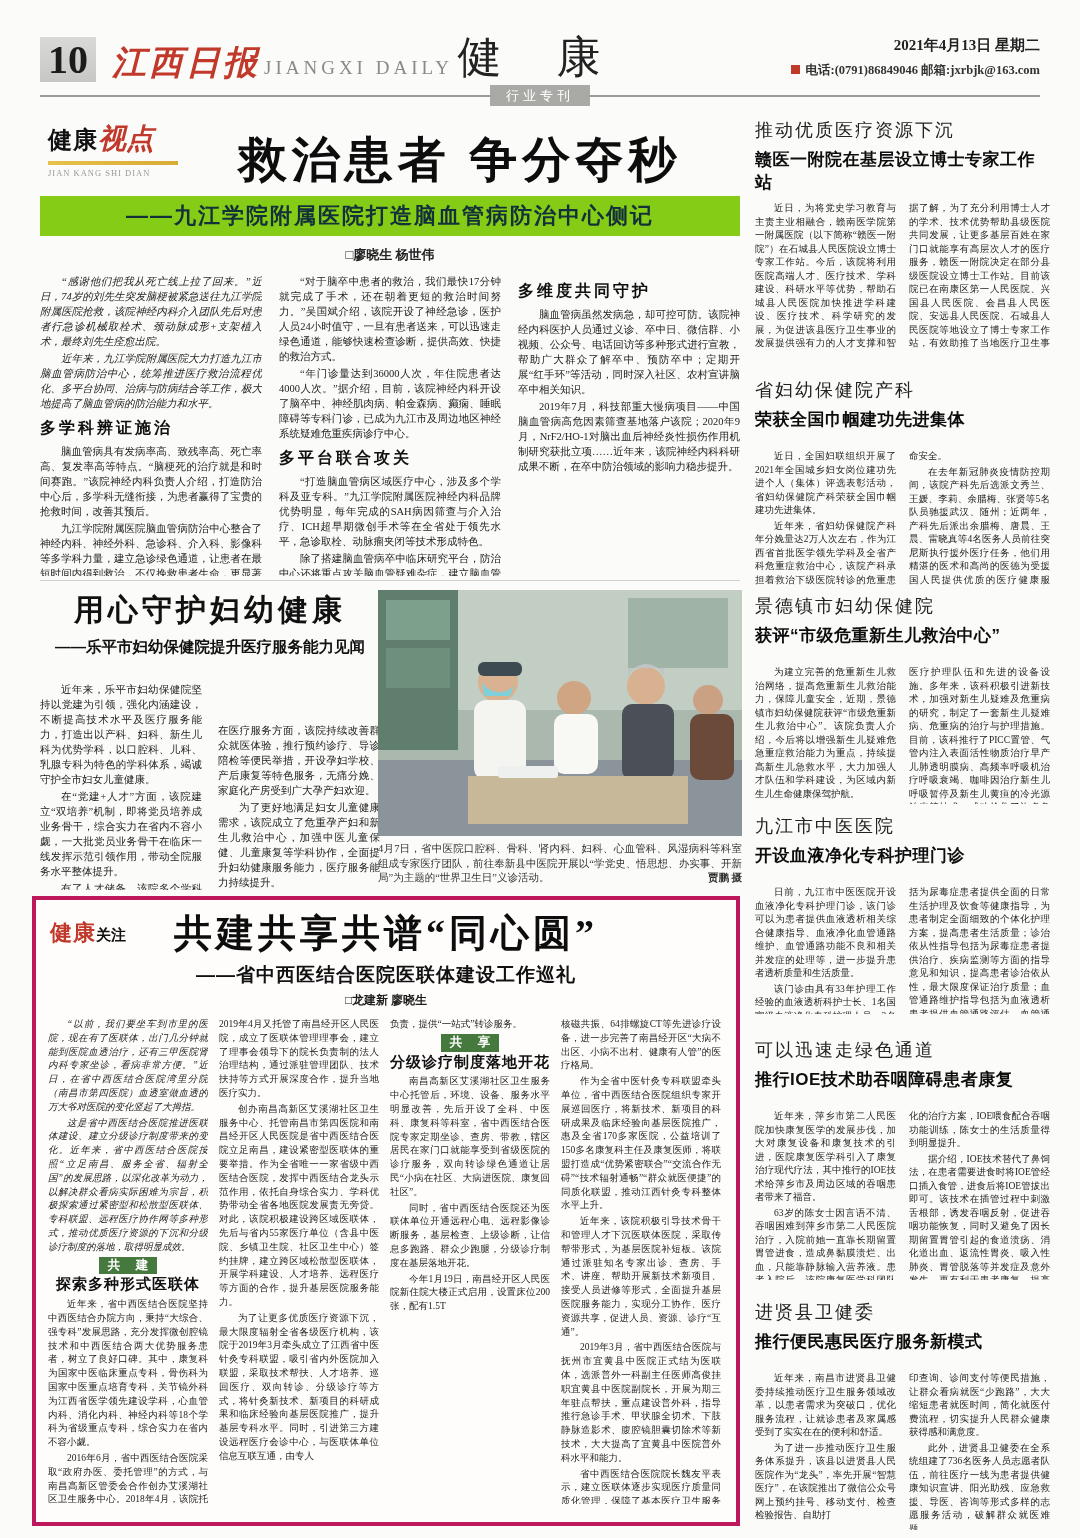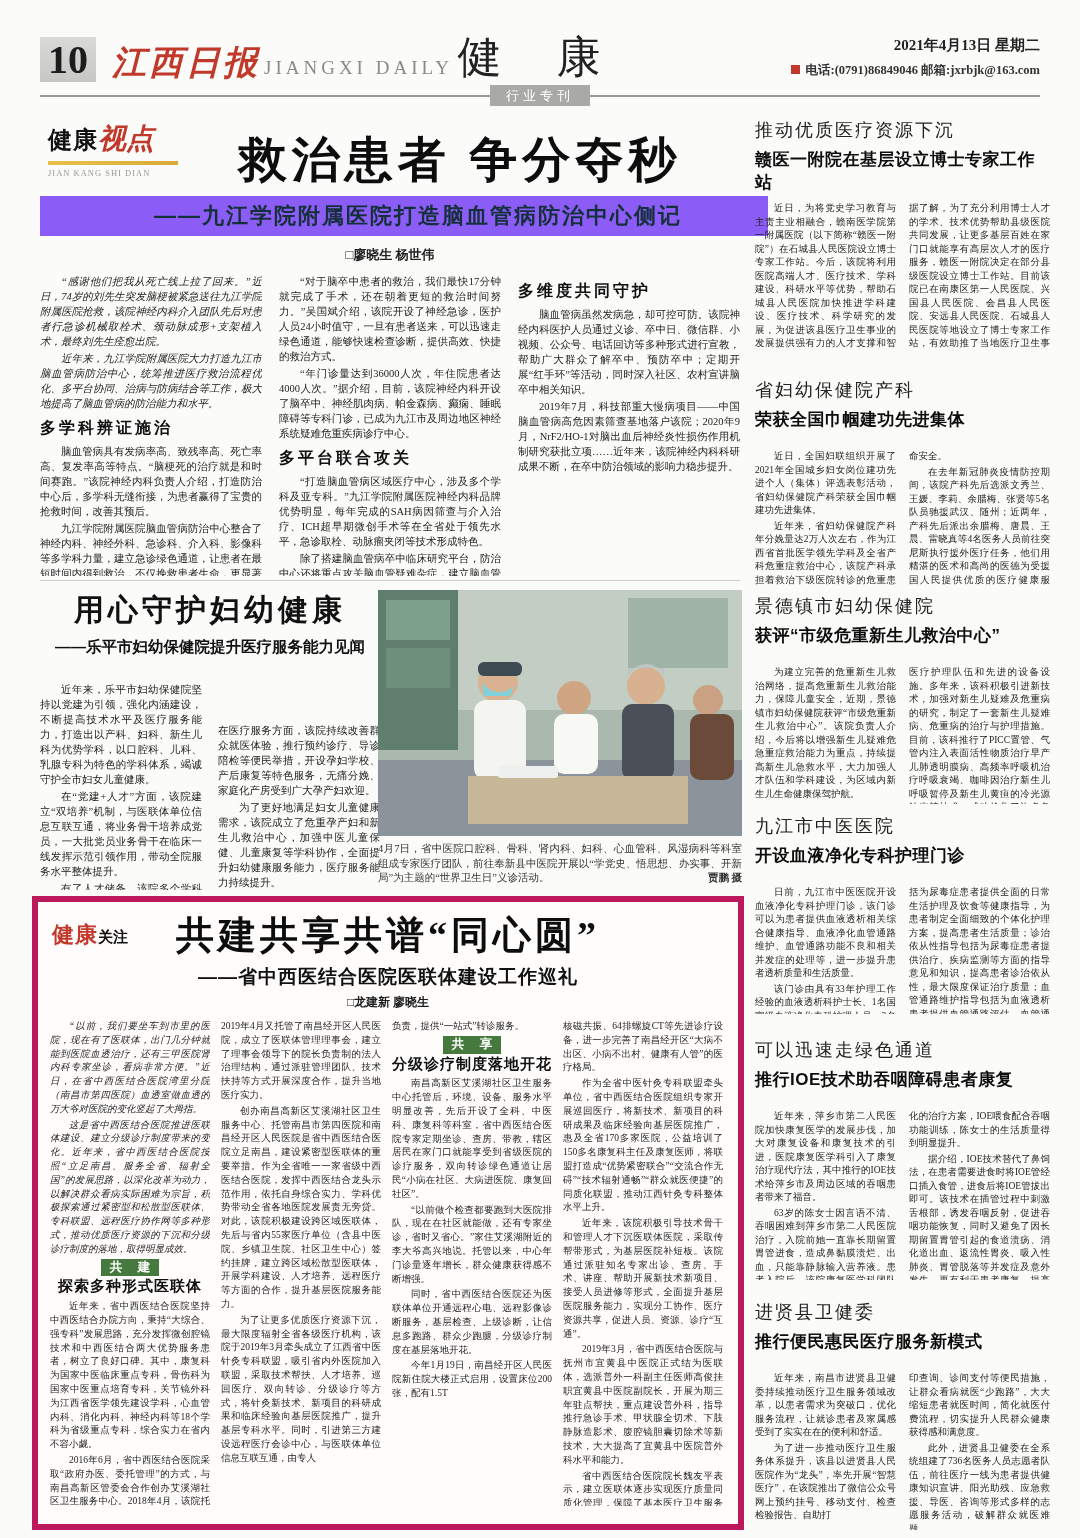--- a/index.html
+++ b/index.html
@@ -21,34 +21,34 @@
   .section-title{font-size:44px;letter-spacing:22px;font-weight:500;color:#222;}
   .section-tab{background:#a9a9a6;color:#fff;font-size:13px;letter-spacing:4px;
                padding:3px 16px;font-family:"Liberation Sans",sans-serif;}
   .hdr-date{font-weight:700;font-size:15px;color:#222;}
   .hdr-contact{font-weight:700;font-size:12.5px;color:#333;}
   .redsq{display:inline-block;width:9px;height:9px;background:#c0392b;margin-right:5px;}
   .rule{background:#9a9a98;height:2px;}
   
   .lead-headline{font-family:"Liberation Sans",sans-serif;font-weight:700;font-size:48px;
                  letter-spacing:5px;color:#0d0d0d;text-align:center;}
-  .teal-bar{background:#8b5cf6;text-align:center;font-family:"Liberation Sans",sans-serif;
-            font-weight:700;font-size:22px;letter-spacing:2px;color:#14303a;line-height:40px;padding-left:28px;}
+  .teal-bar{background:#84cc16;text-align:center;font-family:"Liberation Sans",sans-serif;
+            font-weight:700;font-size:22px;letter-spacing:2px;color:#14303a;line-height:40px;}
   .byline{text-align:center;font-size:13px;font-weight:700;color:#222;}
   .badge1-cn{font-weight:800;font-size:24px;color:#111;letter-spacing:1px;}
   .badge1-red{color:#c0392b;font-weight:800;font-size:28px;font-style:italic;}
   .badge-underline{height:4px;background:linear-gradient(90deg,#e7c14b,#d8ab35);margin:3px 0;}
   .badge1-en{font-size:8.5px;color:#999;letter-spacing:1px;}
   
   .mid-headline{font-weight:800;font-size:30px;letter-spacing:4px;text-align:center;color:#111;}
   .mid-sub{font-family:"Liberation Sans",sans-serif;font-weight:700;font-size:15.5px;
            text-align:center;color:#111;}
   .caption{font-size:10.5px;line-height:14.5px;text-align:justify;color:#333;}
   
-  .redbox{border:6px solid #be185d;background:#fffdfc;}
+  .redbox{border:4px solid #be185d;background:#fffdfc;}
   .rb-headline{font-weight:800;font-size:38px;letter-spacing:4px;text-align:center;color:#0d0d0d;}
   .rb-sub{font-family:"Liberation Sans",sans-serif;font-weight:700;font-size:19px;
           text-align:center;color:#111;letter-spacing:1px;}
   .rb-byline{text-align:center;font-size:12px;font-weight:700;}
   .badge2-red{color:#c0392b;font-weight:800;font-size:22px;letter-spacing:1px;}
   .badge2-black{color:#111;font-weight:700;font-size:15px;}
   .greenlabel{display:block;width:58px;margin:2px auto 3px;background:#46793d;color:#fff;
               font-family:"Liberation Sans",sans-serif;font-weight:700;font-size:12.5px;
               text-align:center;letter-spacing:6px;padding:2px 0 2px 6px;box-sizing:border-box;}
   .rb-colhead{font-family:"Liberation Sans",sans-serif;font-weight:700;font-size:15px;
@@ -120,21 +120,21 @@
     </div>
   </div>
 
   <div class="abs thinrule" style="left:40px;top:580px;width:700px;"></div>
 
   <div class="abs" style="left:40px;top:590px;width:340px;height:300px;">
     <div class="mid-headline">用心守护妇幼健康</div>
     <div class="mid-sub" style="margin-top:6px;">——乐平市妇幼保健院提升医疗服务能力见闻</div>
     <div class="abs bodytext overflowcol" style="left:0;top:92px;width:162px;height:208px;">
       <p>近年来，乐平市妇幼保健院坚持以党建为引领，强化内涵建设，不断提高技术水平及医疗服务能力，打造出以产科、妇科、新生儿科为优势学科，以口腔科、儿科、乳腺专科为特色的学科体系，竭诚守护全市妇女儿童健康。</p>
-      <p>在“党建+人才”方面，该院建立“双培养”机制，与医联体单位信息互联互通，将业务骨干培养成党员，一大批党员业务骨干在临床一线发挥示范引领作用，带动全院服务水平整体提升。</p>
+      <p>在“党建+人才”方面，该院建立“双培养”机制，即将党员培养成业务骨干，综合实力在省内不容小觑，一大批党员业务骨干在临床一线发挥示范引领作用，带动全院服务水平整体提升。</p>
       <p>有了人才储备，该院多个学科建设蹄疾步稳。该院先后选派业务骨干到上海、南昌等地进修学习，产科、妇科、新生儿科等学科技术水平不断提高。</p>
     </div>
     <div class="abs bodytext overflowcol" style="left:178px;top:92px;width:162px;height:208px;margin-top:41px;">
       <p class="noind">在医疗服务方面，该院持续改善群众就医体验，推行预约诊疗、导诊陪检等便民举措，开设孕妇学校、产后康复等特色服务，无痛分娩、家庭化产房受到广大孕产妇欢迎。</p>
       <p>为了更好地满足妇女儿童健康需求，该院成立了危重孕产妇和新生儿救治中心，加强中医儿童保健、儿童康复等学科协作，全面提升妇幼健康服务能力，医疗服务能力持续提升。</p>
     </div>
   </div>
 
   <div class="abs" style="left:378px;top:590px;width:364px;height:246px;">
     <svg width="364" height="246" viewBox="0 0 364 246">
@@ -193,21 +193,20 @@
       <p class="noind">2019年4月又托管了南昌经开区人民医院，成立了医联体管理理事会，建立了理事会领导下的院长负责制的法人治理结构，通过派驻管理团队、技术扶持等方式开展深度合作，提升当地医疗实力。</p>
       <p>创办南昌高新区艾溪湖社区卫生服务中心、托管南昌市第四医院和南昌经开区人民医院是省中西医结合医院立足南昌，建设紧密型医联体的重要举措。作为全省唯一一家省级中西医结合医院，发挥中西医结合龙头示范作用，依托自身综合实力、学科优势带动全省各地医院发展责无旁贷。对此，该院积极建设跨区域医联体，先后与省内55家医疗单位（含县中医院、乡镇卫生院、社区卫生中心）签约挂牌，建立跨区域松散型医联体，开展学科建设、人才培养、远程医疗等方面的合作，提升基层医院服务能力。</p>
       <p>为了让更多优质医疗资源下沉，最大限度辐射全省各级医疗机构，该院于2019年3月牵头成立了江西省中医针灸专科联盟，吸引省内外医院加入联盟，采取技术帮扶、人才培养、巡回医疗、双向转诊、分级诊疗等方式，将针灸新技术、新项目的科研成果和临床经验向基层医院推广，提升基层专科水平。同时，引进第三方建设远程医疗会诊中心，与医联体单位信息互联互通，由专人</p>
     </div>
 
     <div class="abs bodytext rb-body overflowcol" style="left:354px;top:118px;width:160px;height:486px;">
       <p class="noind">负责，提供“一站式”转诊服务。</p>
       <span class="greenlabel">共 享</span>
       <div class="rb-colhead">分级诊疗制度落地开花</div>
       <p>南昌高新区艾溪湖社区卫生服务中心托管后，环境、设备、服务水平明显改善，先后开设了全科、中医科、康复科等科室，省中西医结合医院专家定期坐诊、查房、带教，辖区居民在家门口就能享受到省级医院的诊疗服务，双向转诊绿色通道让居民“小病在社区、大病进医院、康复回社区”。</p>
-      <p>“以前做个检查都要跑到大医院排队，现在在社区就能做，还有专家坐诊，省时又省心。”家住艾溪湖附近的李大爷高兴地说。托管以来，中心年门诊量逐年增长，群众健康获得感不断增强。</p>
       <p>同时，省中西医结合医院还为医联体单位开通远程心电、远程影像诊断服务，基层检查、上级诊断，让信息多跑路、群众少跑腿，分级诊疗制度在基层落地开花。</p>
       <p>今年1月19日，南昌经开区人民医院新住院大楼正式启用，设置床位200张，配有1.5T</p>
     </div>
 
     <div class="abs bodytext rb-body overflowcol" style="left:525px;top:118px;width:160px;height:486px;">
       <p class="noind">核磁共振、64排螺旋CT等先进诊疗设备，进一步完善了南昌经开区“大病不出区、小病不出村、健康有人管”的医疗格局。</p>
       <p>作为全省中医针灸专科联盟牵头单位，省中西医结合医院组织专家开展巡回医疗，将新技术、新项目的科研成果及临床经验向基层医院推广，惠及全省170多家医院，公益培训了150多名康复科主任及康复医师，将联盟打造成“优势紧密联合”“交流合作无碍”“技术辐射通畅”“群众就医便捷”的同质化联盟，推动江西针灸专科整体水平上升。</p>
       <p>近年来，该院积极引导技术骨干和管理人才下沉医联体医院，采取传帮带形式，为基层医院补短板。该院通过派驻知名专家出诊、查房、手术、讲座、帮助开展新技术新项目、接受人员进修等形式，全面提升基层医院服务能力，实现分工协作、医疗资源共享，促进人员、资源、诊疗“互通”。</p>
       <p>2019年3月，省中西医结合医院与抚州市宜黄县中医院正式结为医联体，选派普外一科副主任医师高俊挂职宜黄县中医院副院长，开展为期三年驻点帮扶，重点建设普外科，指导推行急诊手术、甲状腺全切术、下肢静脉造影术、腹腔镜胆囊切除术等新技术，大大提高了宜黄县中医院普外科水平和能力。</p>
       <p>省中西医结合医院院长魏友平表示，建立医联体逐步实现医疗质量同质化管理，保障了基本医疗卫生服务公平可及，推动形成了“基层首诊、双向转诊、急慢分治、上下联动”的分级诊疗模式，真正做到百姓在家门口就能享有优质医疗服务，提升了群众就医获得感。</p>

